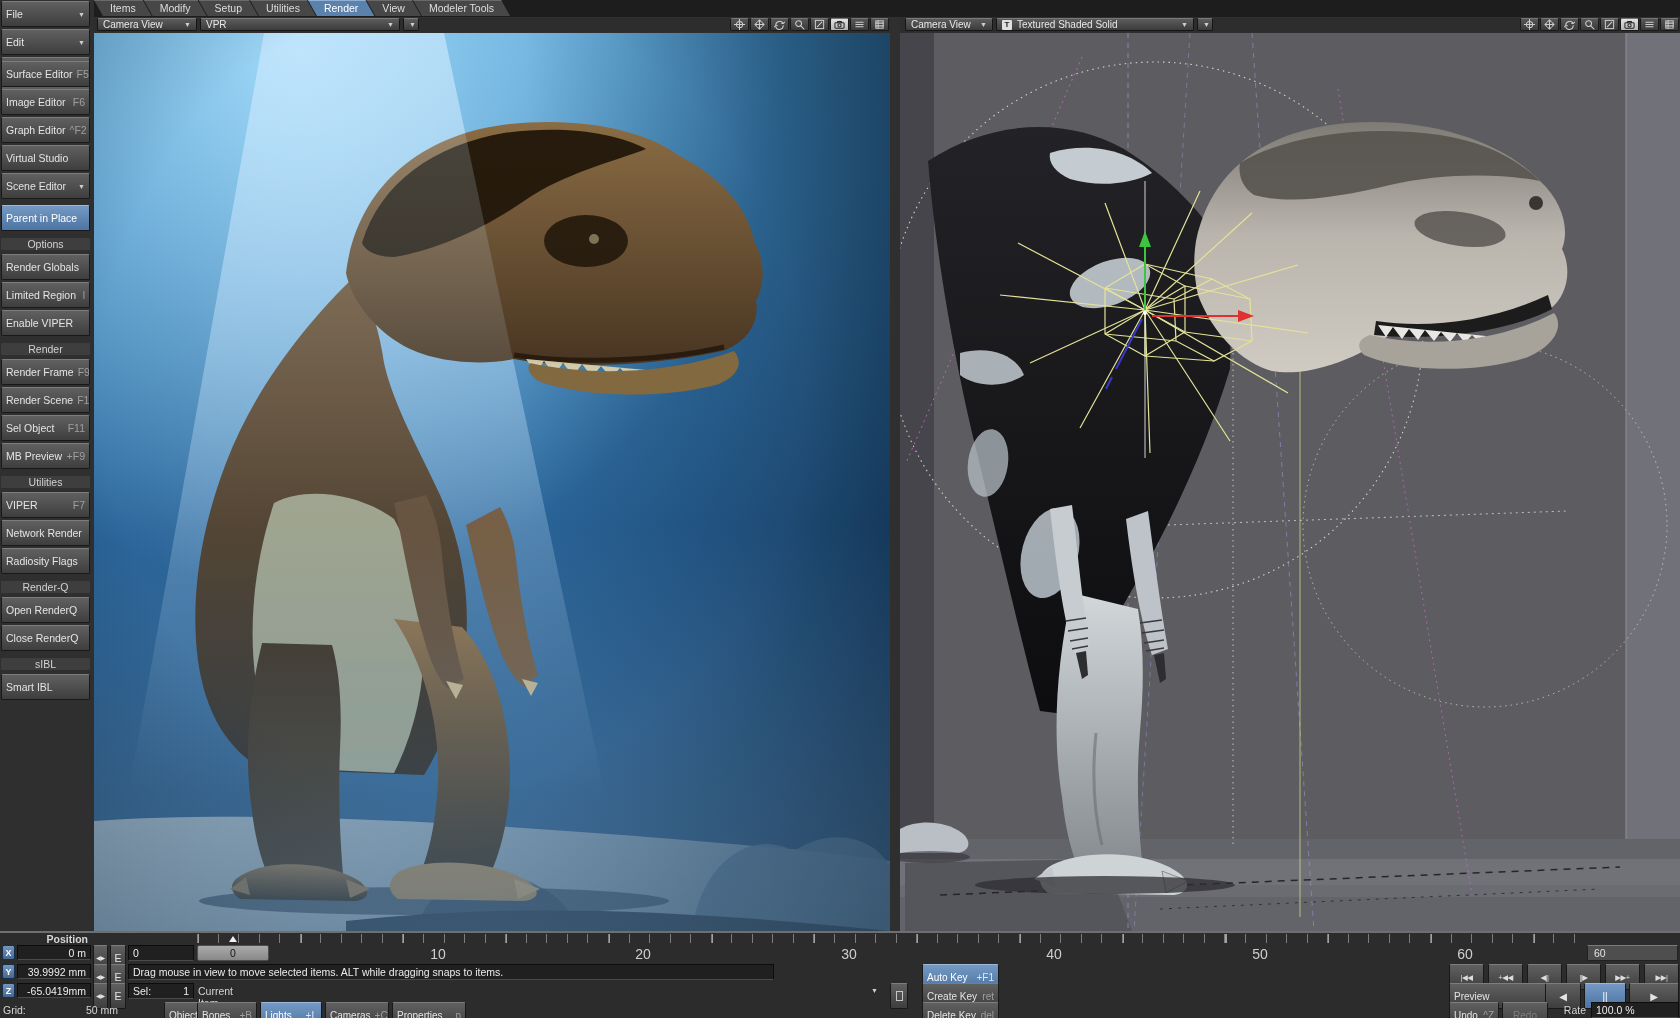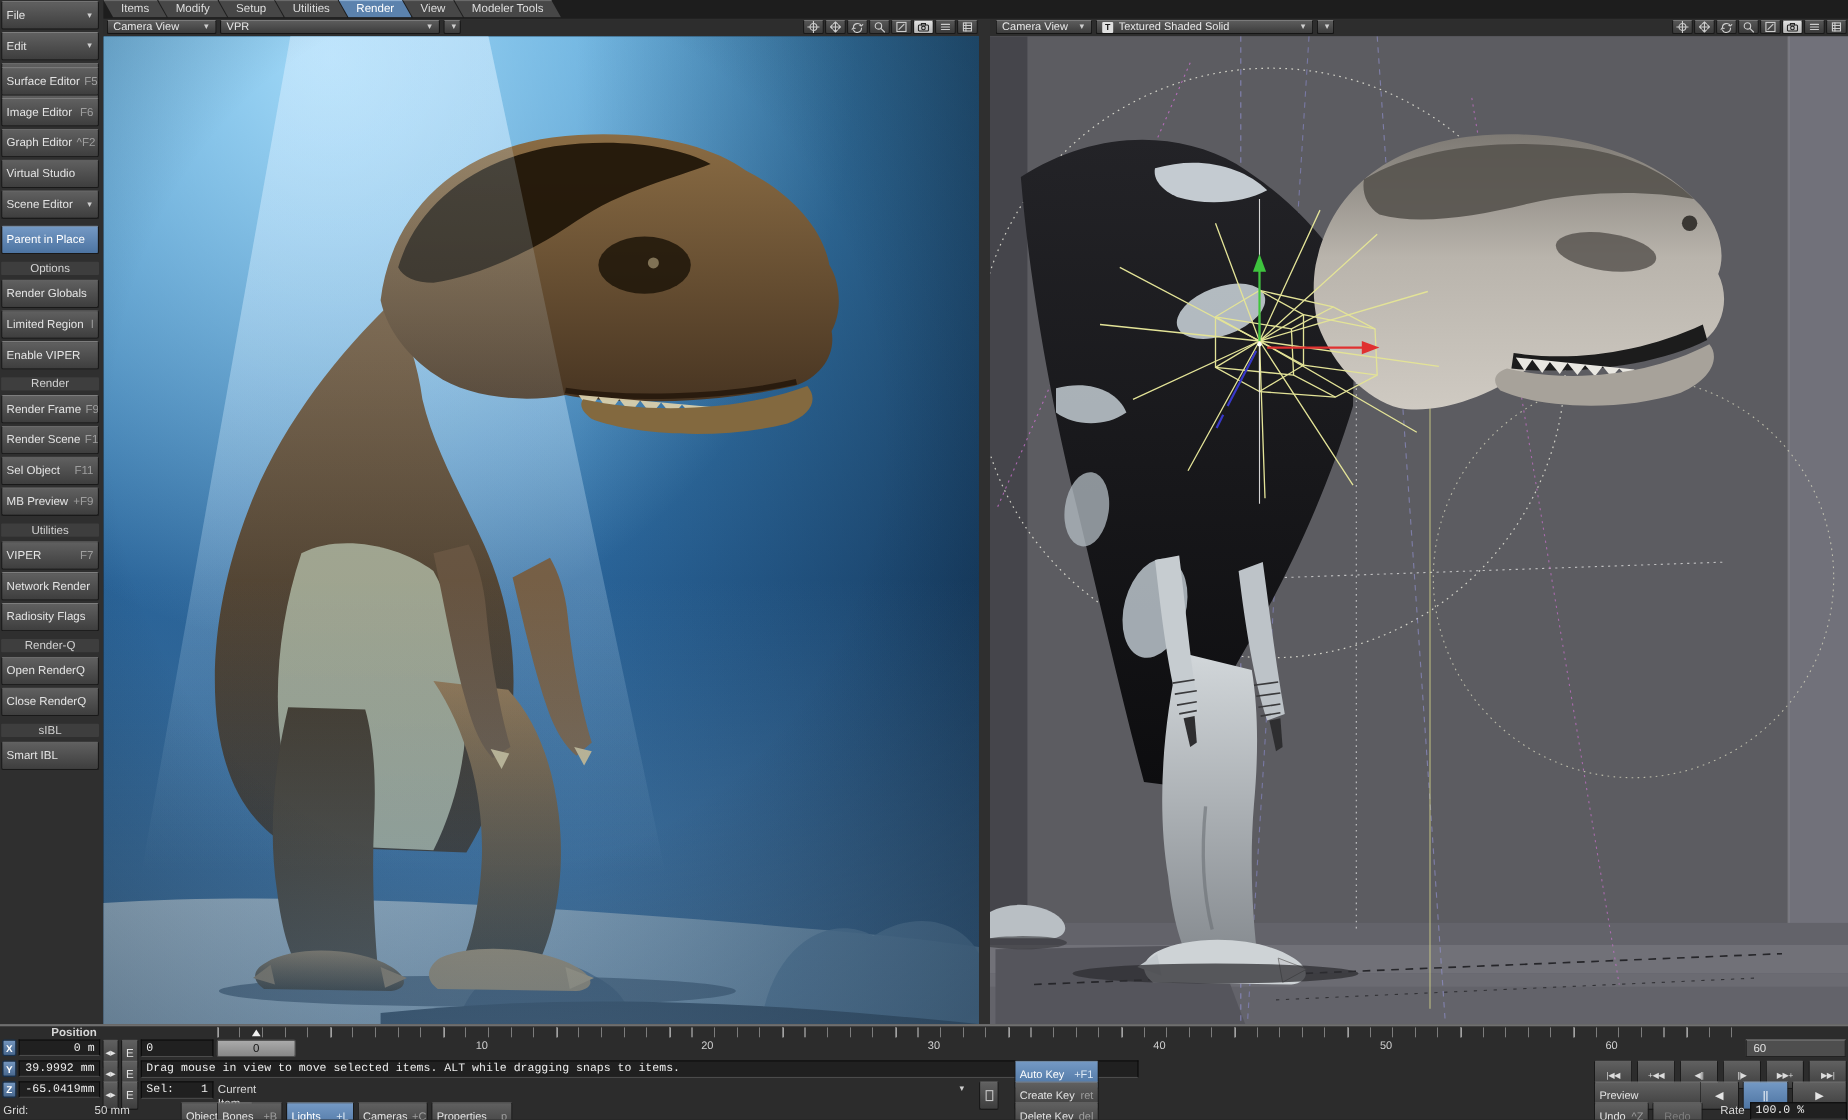--- a/index.html
+++ b/index.html
@@ -6,21 +6,21 @@
   #root{position:relative;width:1680px;height:1018px;background:#2f2f2f;overflow:hidden;
         font-family:"Liberation Sans",sans-serif;font-size:10.5px;color:#e2e2e2;
         -webkit-font-smoothing:antialiased;}
   .abs{position:absolute;}
   .btn{background:linear-gradient(#606060,#3e3e3e);border:1px solid #191919;border-top-color:#7d7d7d;
        border-radius:2px;color:#e4e4e4;display:flex;align-items:center;box-sizing:border-box;
        padding:12px 4px;height:13px;line-height:11px;white-space:nowrap;overflow:hidden;}
   .btn .sc{margin-left:auto;color:#9f9f9f;padding-left:4px;}
   .accent{background:linear-gradient(#7499c4,#4d74a2);color:#fff;border-top-color:#9db8d6;}
   .fld{background:#202020;border:1px solid #0c0c0c;border-bottom-color:#4b4b4b;color:#ececec;
-       box-sizing:border-box;display:flex;align-items:center;padding:0 4px;height:16px;font-family:Liberation Mono, monospace;}
+       box-sizing:border-box;display:flex;align-items:center;padding:0 4px;height:16px;}
   .hdrlabel{color:#d6d6d6;}
   
   #menus{left:1px;top:1px;width:89px;}
   #sidebar{left:1px;top:61px;width:89px;}
   .sb{margin-bottom:2px;}
   .sh{height:12px;line-height:12px;text-align:center;background:#3e3e3e;color:#d2d2d2;
       margin:7px 0 4px 0;border-radius:1px;}
   .dd-arrow{margin-left:auto;font-size:7px;color:#cfcfcf;padding-left:3px;}
   
   #tabbar{left:94px;top:0;right:0;height:17px;background:#1d1d1d;display:flex;align-items:flex-start;}
@@ -49,21 +49,21 @@
   .axis{position:absolute;width:13px;height:15px;background:linear-gradient(#7496bf,#47678e);
         border:1px solid #17304d;border-radius:2px;box-sizing:border-box;color:#fff;font-weight:bold;
         font-size:9px;display:flex;align-items:center;justify-content:center;}
   .stp{position:absolute;width:15px;height:15px;font-size:6px;letter-spacing:0;}
   .ebtn{position:absolute;width:16px;height:15px;justify-content:center;}
   .rowbtn{position:absolute;height:16px;font-size:10px;}
   .tbtn{position:absolute;height:16px;font-size:7.5px;letter-spacing:-0.5px;justify-content:center;color:#dcdcdc;}
   #ruler-ticks{position:absolute;left:197px;top:1px;width:1387px;height:9px;
      background:repeating-linear-gradient(90deg,#7c7c7c 0 1px,transparent 1px 20.55px),
                 repeating-linear-gradient(90deg,#a2a2a2 0 2px,transparent 2px 102.75px);}
-  .rnum{position:absolute;top:13px;width:26px;text-align:center;color:#cfcfcf;font-size:10px;}
+  .rnum{position:absolute;top:13px;width:26px;text-align:center;color:#cfcfcf;font-size:14px;}
   #slider{position:absolute;left:197px;top:12px;width:72px;height:16px;background:linear-gradient(#ababab,#888);
           border:1px solid #4d4d4d;border-radius:2px;box-sizing:border-box;color:#141414;
           display:flex;align-items:center;justify-content:center;}
   #slider-marker{position:absolute;left:229px;top:3px;width:0;height:0;
           border-left:4px solid transparent;border-right:4px solid transparent;border-bottom:6px solid #f0f0f0;}
   .lighticon{width:9px;height:8px;background:#e25fd2;clip-path:polygon(0 50%,100% 0,100% 100%);margin-right:5px;}
   .minirect{width:5px;height:8px;border:1px solid #c6c6c6;}
 </style>
 </head>
 <body>
@@ -482,21 +482,21 @@
 
     <div class="axis" style="left:2px;top:12px;">X</div>
     <div class="fld abs" style="left:17px;top:12px;width:74px;height:15px;justify-content:flex-end;">0 m</div>
     <div class="btn stp" style="left:93px;top:12px;justify-content:center;">◀▶</div>
     <div class="btn ebtn" style="left:110px;top:12px;">E</div>
 
     <div class="axis" style="left:2px;top:31px;">Y</div>
     <div class="fld abs" style="left:17px;top:31px;width:74px;height:15px;justify-content:flex-end;">39.9992 mm</div>
     <div class="btn stp" style="left:93px;top:31px;justify-content:center;">◀▶</div>
     <div class="btn ebtn" style="left:110px;top:31px;">E</div>
-    <div class="fld abs" style="left:128px;top:31px;width:907px;">Drag mouse in view to move selected items. ALT while dragging snaps to items.</div>
+    <div class="fld abs" style="left:128px;top:31px;width:646px;">Drag mouse in view to move selected items. ALT while dragging snaps to items.</div>
     <div class="btn rowbtn accent" style="left:922px;top:31px;width:77px;">
         <span>Auto Key</span>
         <span class="sc" style="color:#dce8f4;">+F1</span>
       </div>
     <div class="btn tbtn" style="left:1449px;top:31px;width:35px;">|◀◀</div>
     <div class="btn tbtn" style="left:1488px;top:31px;width:35px;">+◀◀</div>
     <div class="btn tbtn" style="left:1527px;top:31px;width:35px;">◀||</div>
     <div class="btn tbtn" style="left:1566px;top:31px;width:35px;">||▶</div>
     <div class="btn tbtn" style="left:1605px;top:31px;width:35px;">▶▶+</div>
     <div class="btn tbtn" style="left:1644px;top:31px;width:35px;">▶▶|</div>

